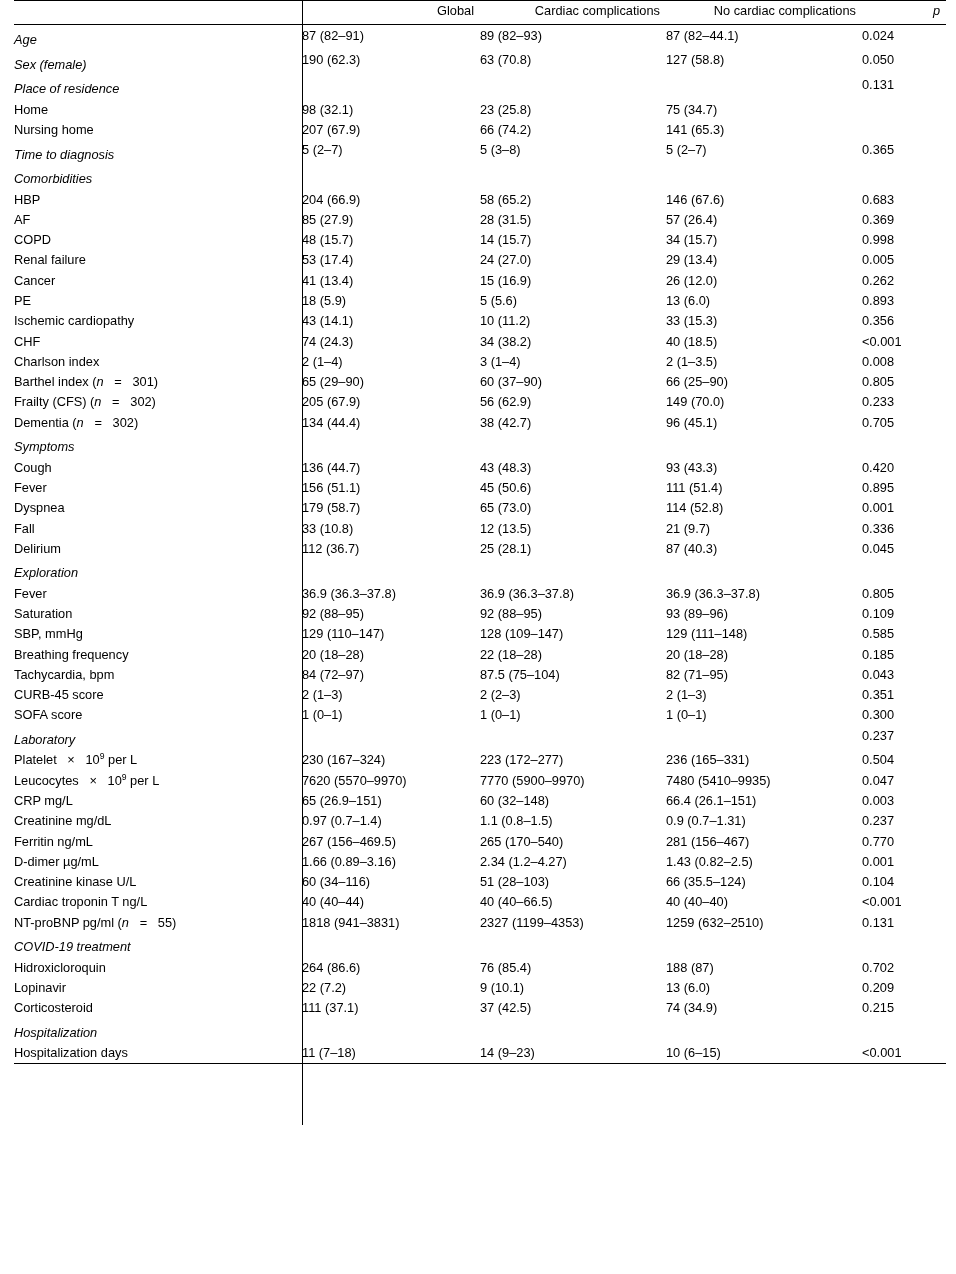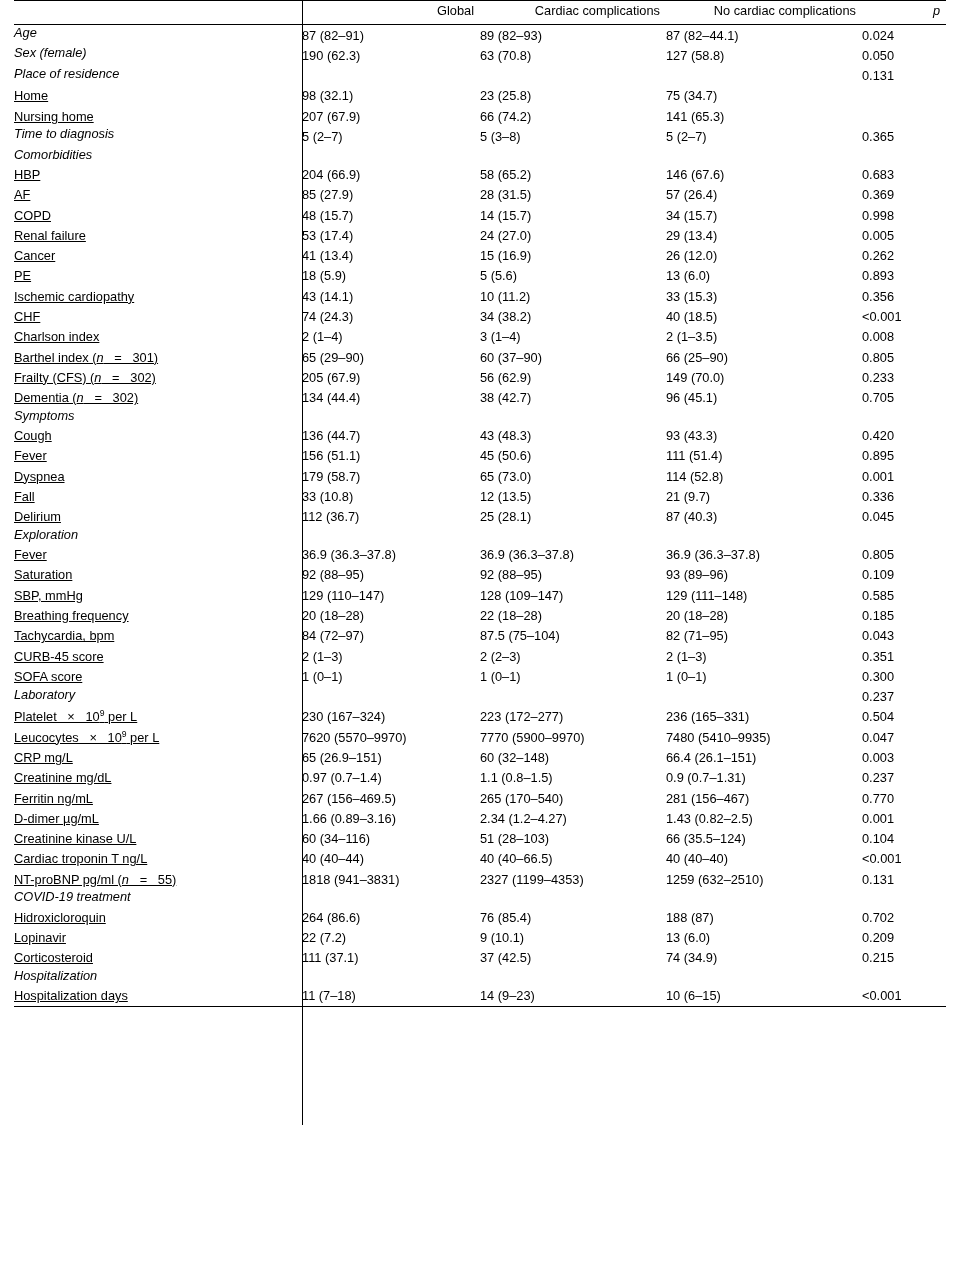--- a/index.html
+++ b/index.html
@@ -41,24 +41,24 @@
   table.stats thead th.colhead-p {
     font-style: italic;
   }
   table.stats tbody td {
     padding: 2.6px 6px 2.6px 0;
     vertical-align: top;
     line-height: 1.18;
   }
   tr.section td.label {
     font-style: italic;
-    padding-top: 0;
+    padding-top: 7px;
   }
   td.label { white-space: nowrap; }
-  td.indent { padding-left: 26px; text-decoration: underline; }
+  td.indent { padding-left: 26px; }
   tr.lastrow td {
     border-bottom: 1.6px solid #000;
   }
   tr.firstbody td {
     padding-top: 6px;
   }
   
   #table-wrap { position: relative; }
   #vrule {
     position: absolute;

